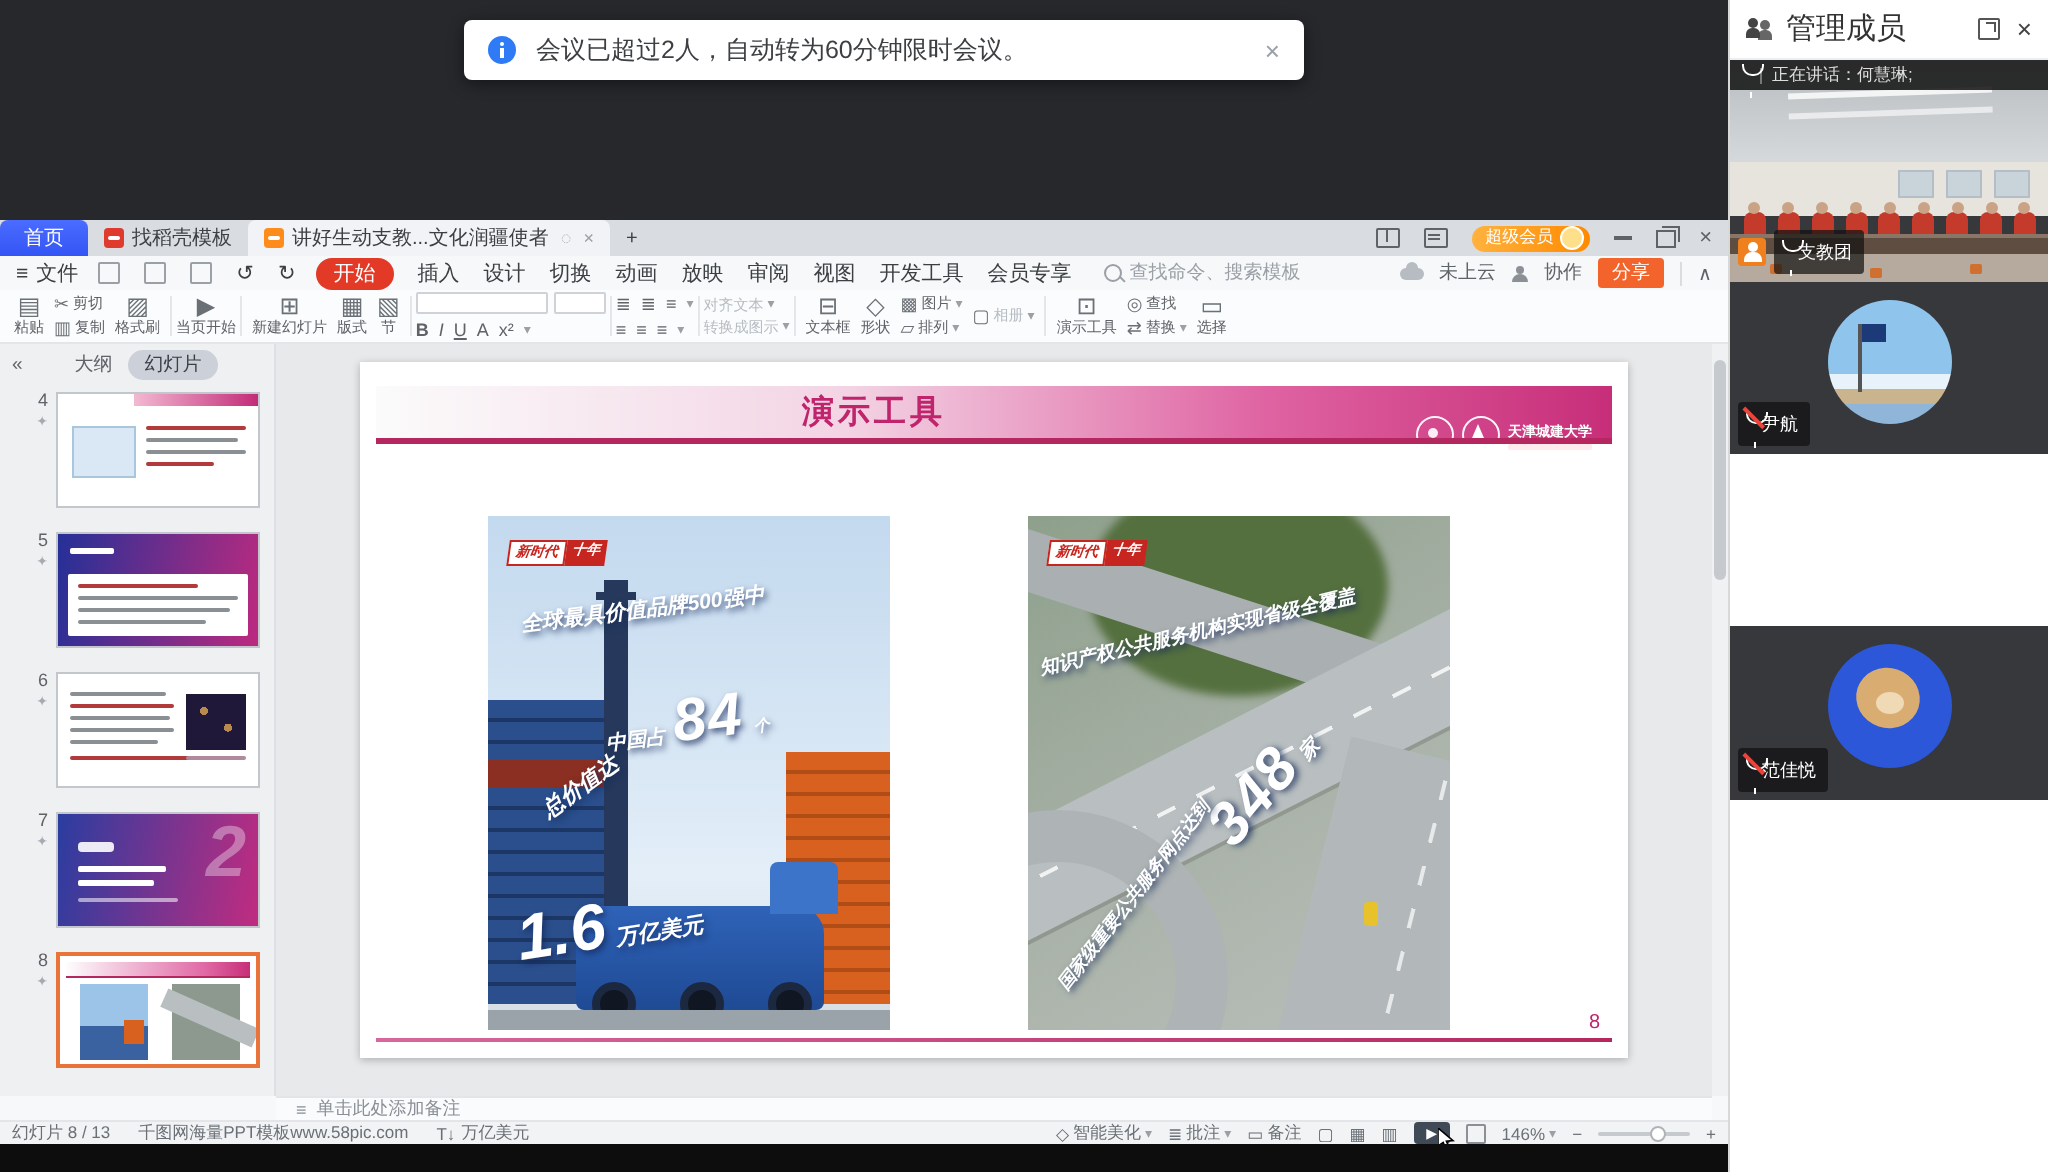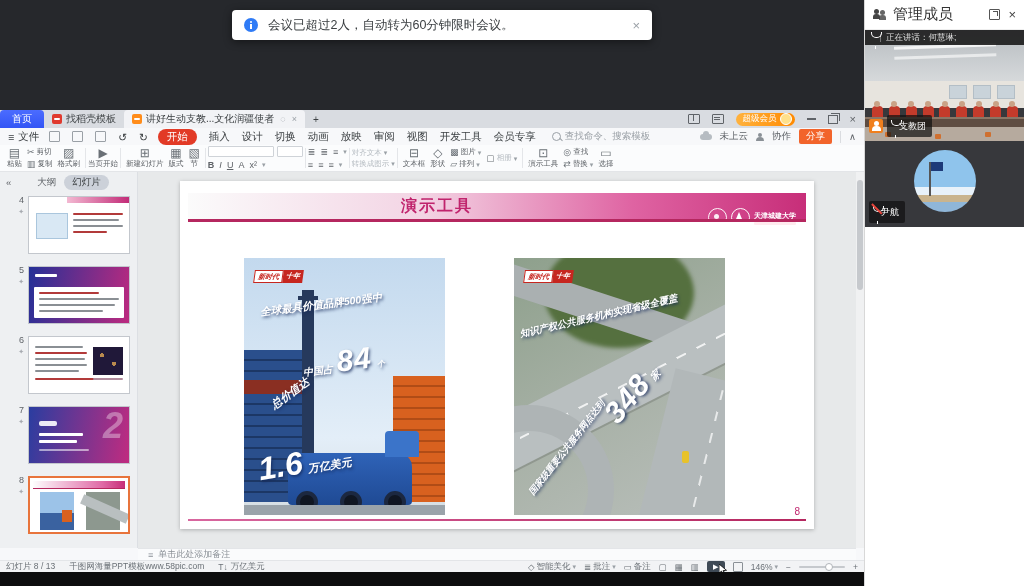--- a/index.html
+++ b/index.html
@@ -666,15 +666,24 @@
       <div class="avwrap av-sky"></div>
       <div class="plabel">
         <span class="dark">
           <span class="mwrap"><span class="mic"></span><span class="slash"></span></span>
           <span class="nm">尹航</span>
         </span>
       </div>
     </div>
 
 
+    <div class="tile" style="top:313px;height:87px;">
+      <div class="avwrap av-bear"></div>
+      <div class="plabel">
+        <span class="dark">
+          <span class="mwrap"><span class="mic"></span><span class="slash"></span></span>
+          <span class="nm">范佳悦</span>
+        </span>
+      </div>
+    </div>
 
   </div>
 </div>
 
 </body></html>

